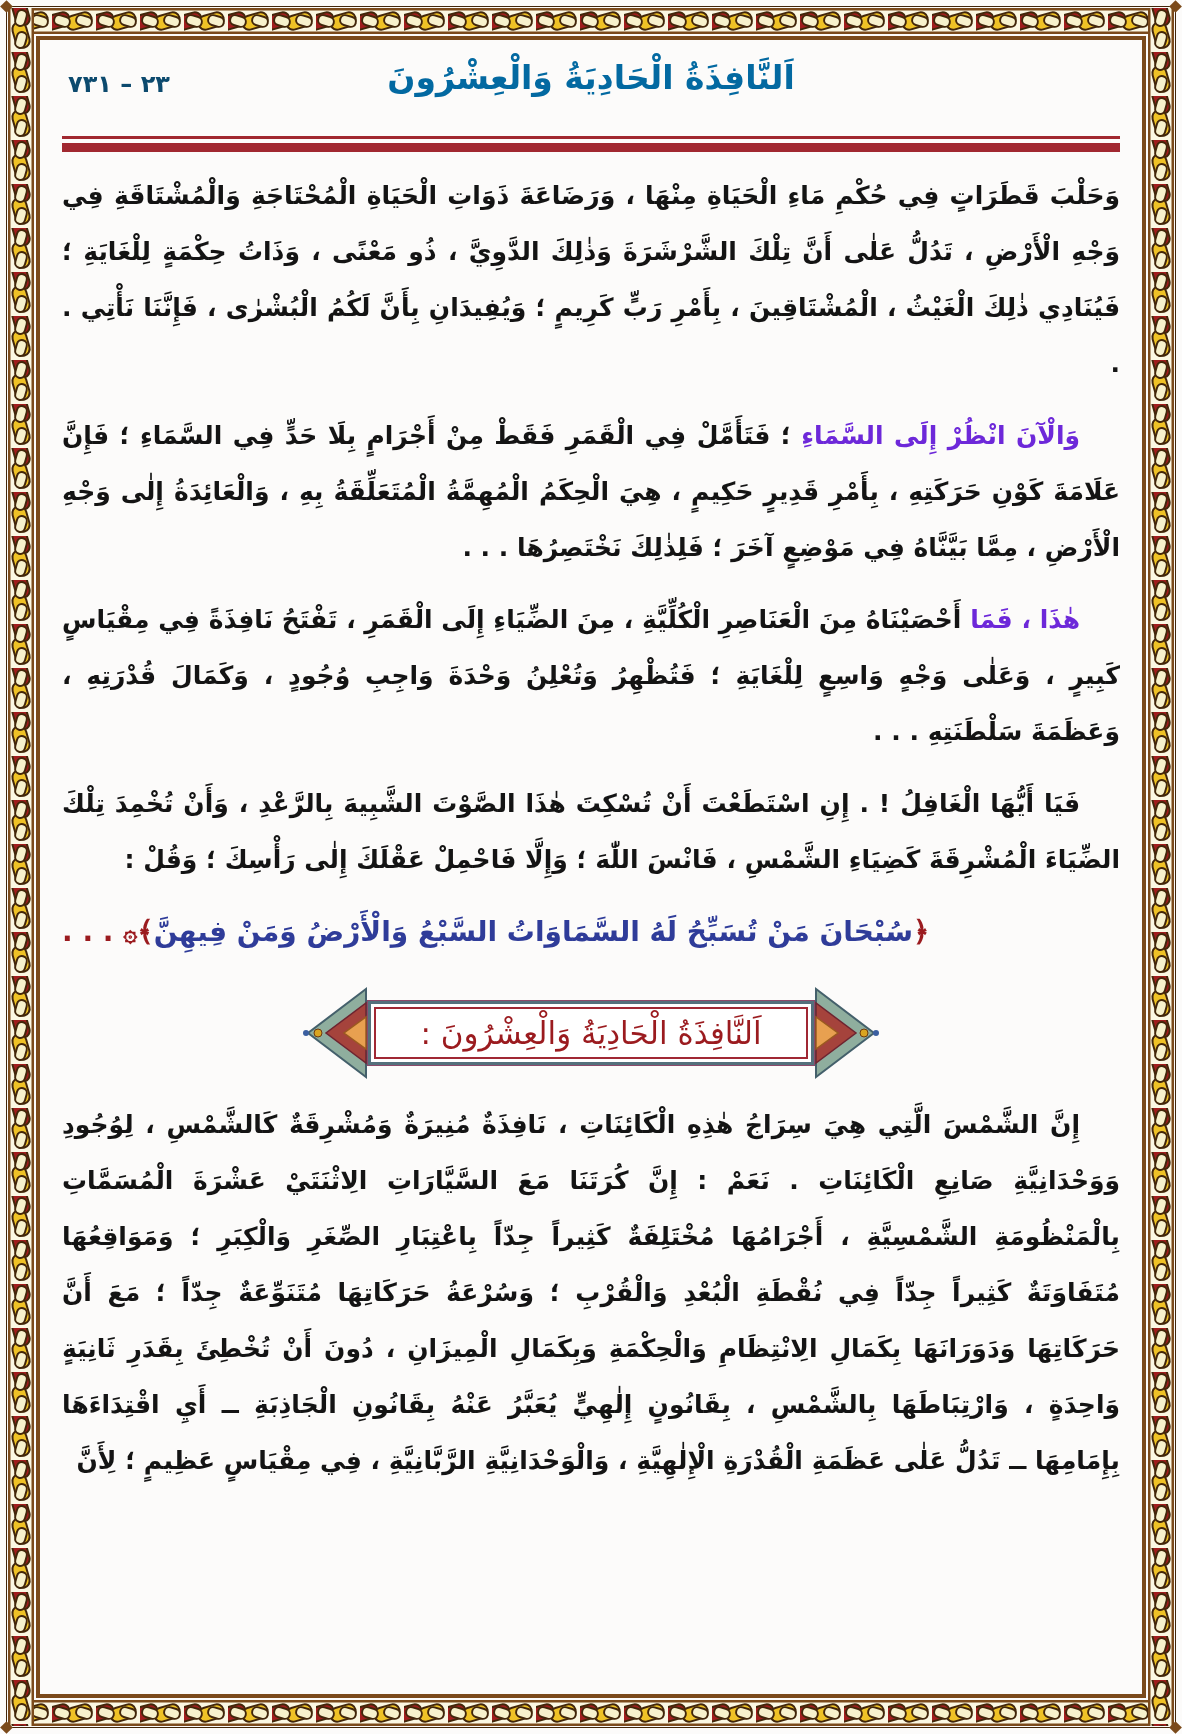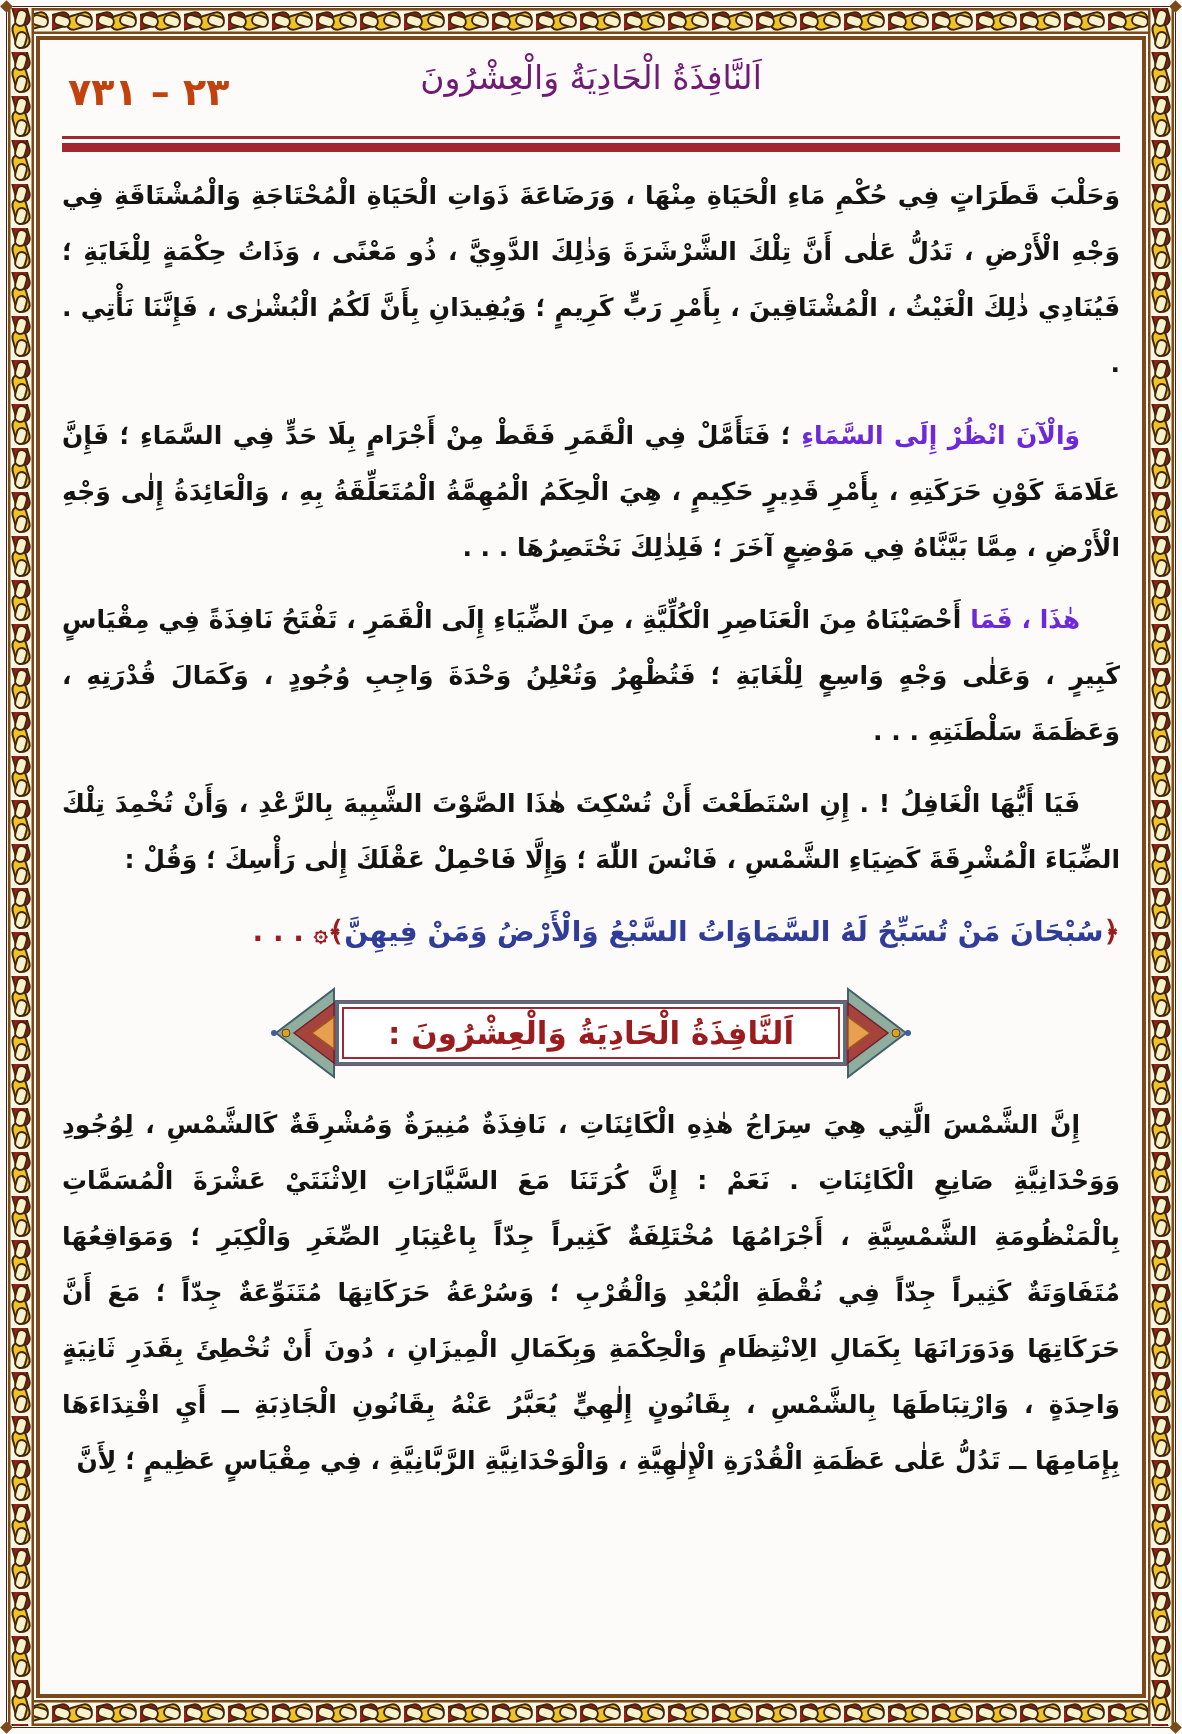--- a/index.html
+++ b/index.html
@@ -21,55 +21,55 @@
   .cs-bl{bottom:2px;left:2px;} .cs-br{bottom:2px;right:2px;}
 
   
   .content{
     position:absolute;top:52px;bottom:52px;left:62px;right:62px;
     direction:rtl;overflow:hidden;
   }
   .header{position:relative;height:74px;}
   .page-label{
     position:absolute;left:6px;top:18px;
-    font-size:38px;font-weight:bold;color:#c2410c;letter-spacing:2px;
+    font-size:24px;font-weight:bold;color:#0c4a6e;letter-spacing:2px;
   }
   .doc-title{
-    text-align:center;font-size:33px;font-weight:normal;color:#701a75;
+    text-align:center;font-size:33px;font-weight:bold;color:#0369a1;
     padding-top:6px;
   }
   .rule{margin-top:10px;}
   .rule-thin{height:3px;background:#A12830;}
   .rule-thick{height:9px;background:#A12830;margin-top:4px;}
 
   p.body-par{
     margin:16px 0 0;font-size:25px;line-height:56px;font-weight:bold;
     text-align:justify;color:#141414;
   }
   .indent{text-indent:40px;}
   .lead-red{color:#6d28d9;}
   .red-par{color:#9E2528;}
 
   .verse{
     margin:14px 0 0;font-size:28px;line-height:60px;font-weight:bold;
-    color:#2F3C99;text-align:right;white-space:nowrap;
+    color:#2F3C99;text-align:left;white-space:nowrap;
   }
   .bracket,.rosette,.verse-dots{color:#9B1B1F;}
   .rosette{font-size:24px;}
 
   
   .title-box-wrap{display:flex;align-items:center;justify-content:center;margin:22px 0 6px;}
   .orn{flex:0 0 auto;display:block;}
   .box-core{
     flex:0 0 auto;border:3px solid #54707C;background:#fff;padding:3px;
     box-shadow:0 0 0 1px #8C4A6A;
   }
   .box-inner{
     border:2px solid #A02834;padding:6px 44px;
-    font-size:31px;font-weight:bold;color:#9B1B1F;white-space:nowrap;
+    font-size:31px;font-weight:normal;color:#9B1B1F;white-space:nowrap;
   }
 </style>
 </head>
 <body>
 
 <div class="page">
 
   <div class="frame-outline"></div>
 
   <svg class="bord bord-top" width="1166" height="26">

